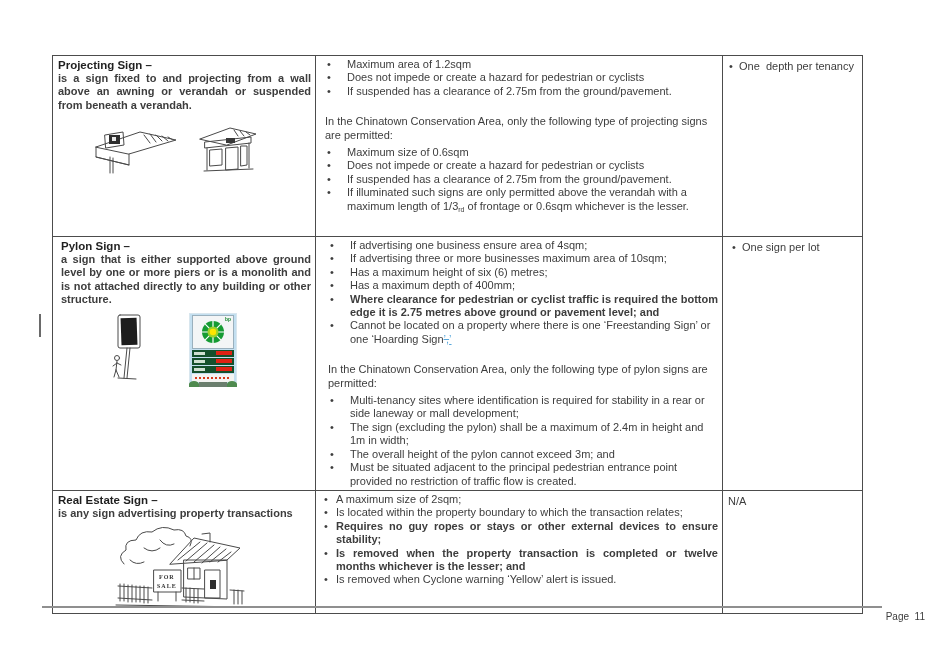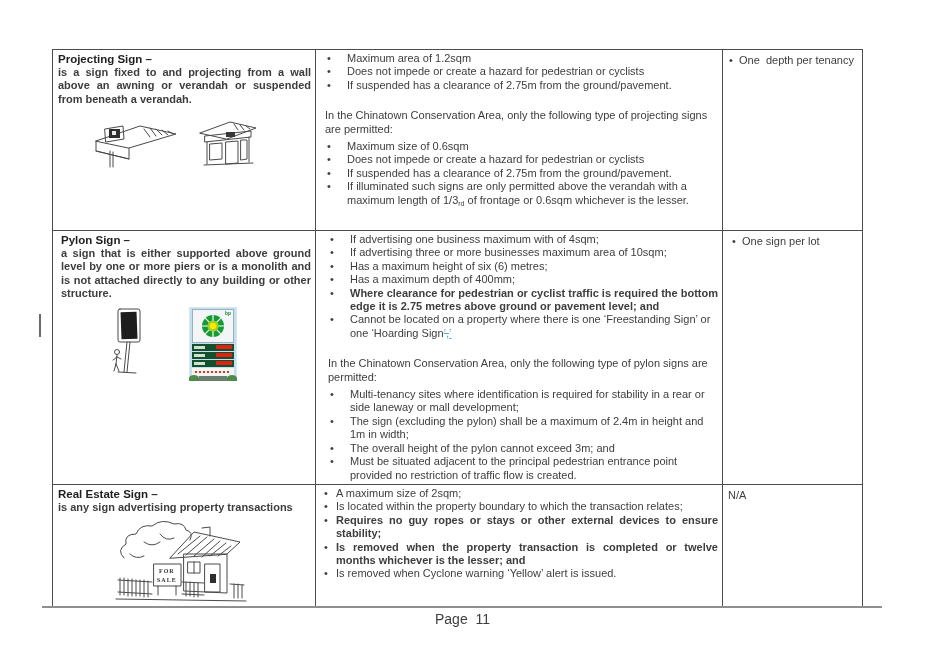--- a/index.html
+++ b/index.html
@@ -3,21 +3,21 @@
 <meta charset="utf-8">
 <style>
   html,body{margin:0;padding:0;}
   body{
     width:925px;height:653px;background:#ffffff;position:relative;overflow:hidden;
     font-family:"Liberation Sans", sans-serif;color:#3d3d3d;
   }
   .page{position:absolute;inset:0;}
   
   table.signs{
-    position:absolute;left:52px;top:49px;width:810px;
+    position:absolute;left:52px;top:55px;width:810px;
     border-collapse:collapse;table-layout:fixed;
   }
   table.signs td{
     border:1px solid #4c4c4c;vertical-align:top;
     padding:2px 4px 2px 5px;font-size:11px;line-height:13.4px;
   }
   tr.r1 td{height:176px;}
   tr.r2 td{height:248px;padding-left:8px;}
   tr.r3 td{height:118px;}
   .term-title{font-weight:bold;color:#1f1f1f;font-size:11.5px;line-height:14px;}
@@ -56,21 +56,21 @@
   .bp-row .lab{position:absolute;left:2px;top:2px;width:11px;height:3px;background:#cfe0d2;}
   .bp-row .led{position:absolute;right:2px;top:1.5px;width:16px;height:4px;background:#e02214;}
   .bp-msg{position:absolute;left:3px;top:61px;width:42px;height:8px;background:#f4f4f2;}
   .bp-msg .dots{position:absolute;left:3px;right:3px;top:3px;height:2px;
     background:repeating-linear-gradient(90deg,#d43b1c 0 2px,transparent 2px 4px);}
   .bp-base{position:absolute;left:10px;top:69px;width:28px;height:5px;background:#6b7f6e;}
   .bp-bush1,.bp-bush2{position:absolute;width:10px;height:6px;background:#4f8a4f;border-radius:50% 50% 0 0;top:68px;}
   .bp-bush1{left:0;} .bp-bush2{right:0;}
   
   .footer-rule{position:absolute;left:42px;top:606px;width:840px;height:2px;background:#8f8f8f;}
-  .footer-text{position:absolute;left:0;right:0;top:611px;text-align:center;font-size:14px;color:#3d3d3d;}
+  .footer-text{position:absolute;left:0;right:0;top:611px;text-align:right;font-size:10px;color:#3d3d3d;}
   
   .rev-bar{position:absolute;left:39px;top:314px;width:2px;height:23px;background:#6a6a6a;}
   .sign-text{font-family:"Liberation Serif", serif;font-weight:bold;font-size:6px;fill:#333;stroke:none;letter-spacing:1px;}
 </style>
 </head>
 <body>
 
 <div class="page">
 
   <div class="rev-bar"></div>
@@ -200,21 +200,21 @@
             <div class="bp-bush1"></div>
             <div class="bp-bush2"></div>
             <div class="bp-base"></div>
           </div>
         </div>
       </td>
       <td>
         <div class="blist wide">
           <div class="bitem">
                 <span class="bul">•</span>
-                <span class="btxt">If advertising one business maximum with of 4sqm;</span>
+                <span class="btxt">If advertising one business ensure area of 4sqm;</span>
               </div>
           <div class="bitem">
                 <span class="bul">•</span>
                 <span class="btxt">If advertising three or more businesses maximum area of 10sqm;</span>
               </div>
           <div class="bitem">
                 <span class="bul">•</span>
                 <span class="btxt">Has a maximum height of six (6) metres;</span>
               </div>
           <div class="bitem">

